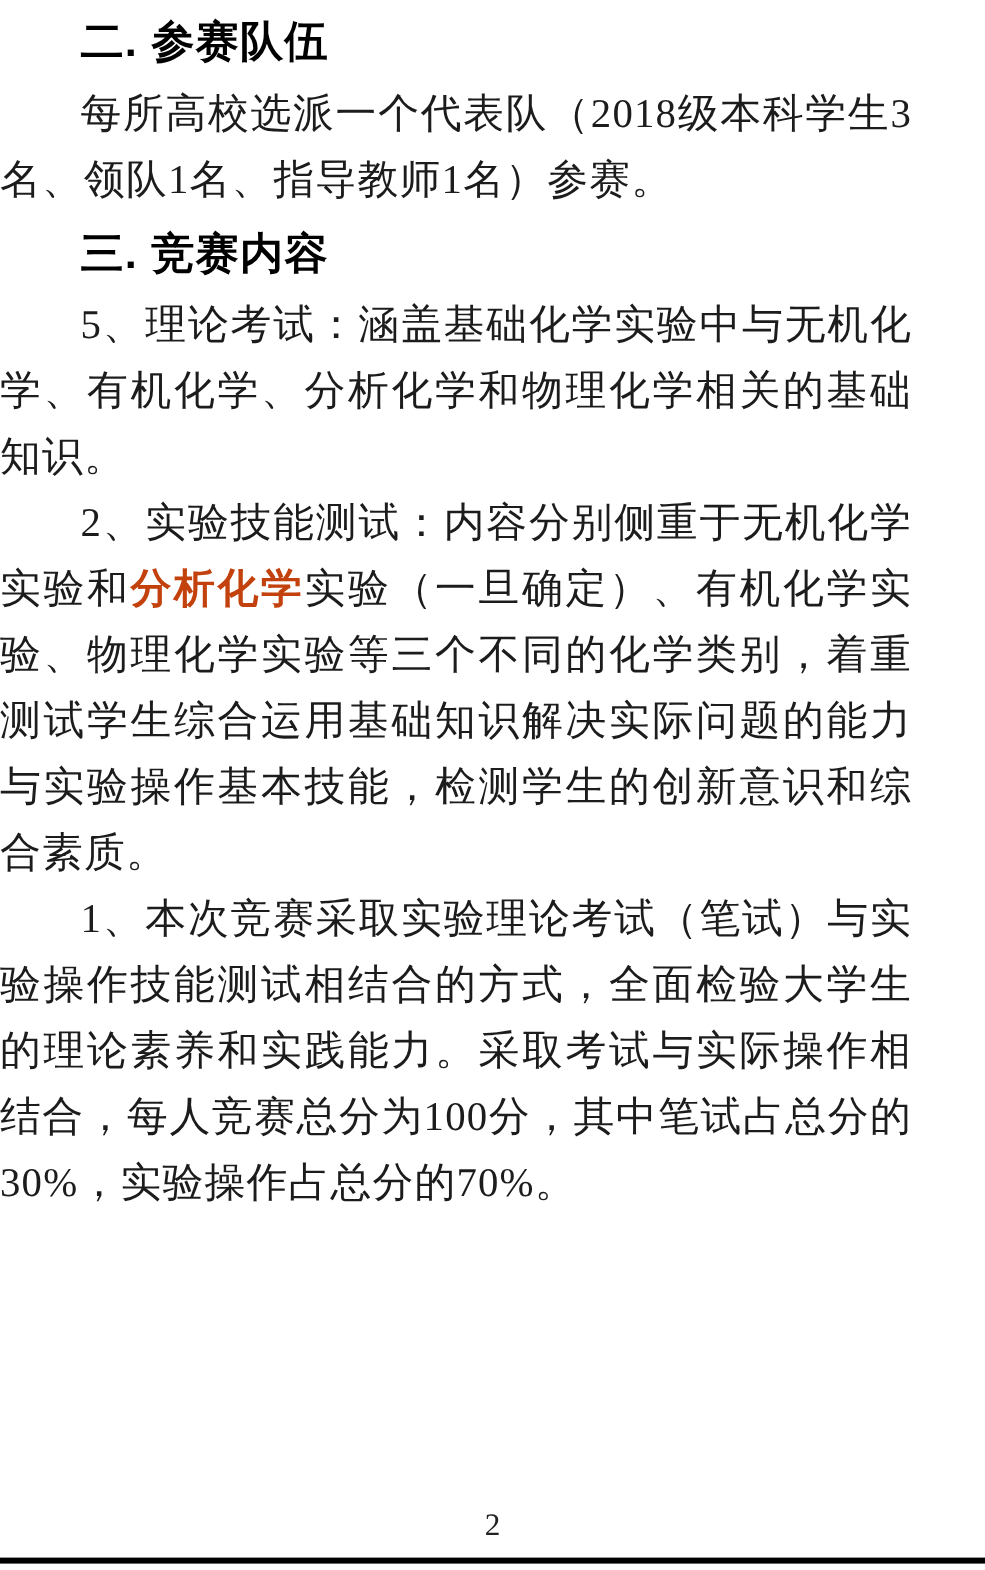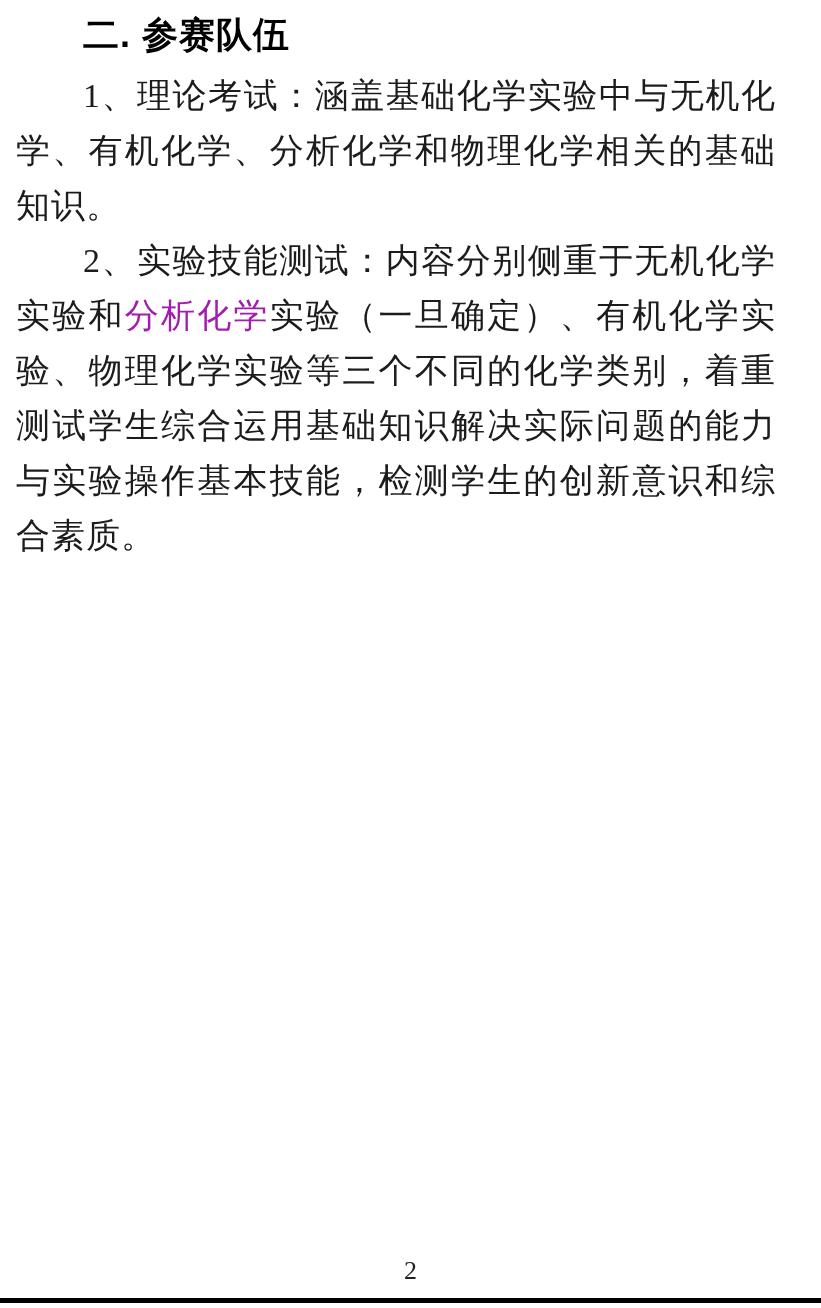--- a/index.html
+++ b/index.html
@@ -5,21 +5,21 @@
   * { margin: 0; padding: 0; box-sizing: border-box; }
   html, body {
     width: 821px;
     height: 1308px;
     background: #ffffff;
     font-family: "Liberation Serif", "DejaVu Serif", serif;
     overflow: hidden;
   }
   .page {
     position: absolute;
-    left: 16px;
+    left: 0;
     top: 2px;
     width: 760px;
   }
   .body-para {
     font-size: 34px;
     line-height: 55px;
     color: #1c1c1c;
     text-align: justify;
     text-indent: 67px;
     letter-spacing: 1px;
@@ -29,22 +29,22 @@
     font-family: "Liberation Sans", "DejaVu Sans", sans-serif;
     font-weight: bold;
     font-size: 36px;
     line-height: 46px;
     color: #000000;
     text-indent: 67px;
     margin: 10px 0;
     letter-spacing: 1px;
   }
   .bold-inline {
-    font-weight: normal;
-    color: #a21caf;
+    font-weight: bold;
+    color: #c2410c;
   }
   .page-number {
     position: absolute;
     left: 0;
     top: 1256px;
     width: 821px;
     text-align: center;
     font-size: 26px;
     color: #222222;
     font-family: "Liberation Serif", "DejaVu Serif", serif;
@@ -58,26 +58,29 @@
     background: #000000;
   }
 </style>
 </head>
 <body>
 
 <div class="page">
 
   <h2 class="section-heading">二. 参赛队伍</h2>
 
+  <p class="body-para">每所高校选派一个代表队（2018级本科学生3名、领队1名、指导教师1名）参赛。</p>
 
+  <h2 class="section-heading">三. 竞赛内容</h2>
 
-  <p class="body-para">1、理论考试：涵盖基础化学实验中与无机化学、有机化学、分析化学和物理化学相关的基础知识。</p>
+  <p class="body-para">5、理论考试：涵盖基础化学实验中与无机化学、有机化学、分析化学和物理化学相关的基础知识。</p>
 
   <p class="body-para"><span>2、实验技能测试：内容分别侧重于无机化学实验和</span><span class="bold-inline">分析化学</span><span>实验（一旦确定）、有机化学实验、物理化学实验等三个不同的化学类别，着重测试学生综合运用基础知识解决实际问题的能力与实验操作基本技能，检测学生的创新意识和综合素质。</span></p>
 
 
+  <p class="body-para">1、本次竞赛采取实验理论考试（笔试）与实验操作技能测试相结合的方式，全面检验大学生的理论素养和实践能力。采取考试与实际操作相结合，每人竞赛总分为100分，其中笔试占总分的30%，实验操作占总分的70%。</p>
 
 
 </div>
 
 <div class="page-number">2</div>
 
 <div class="bottom-rule"></div>
 
 </body></html>

